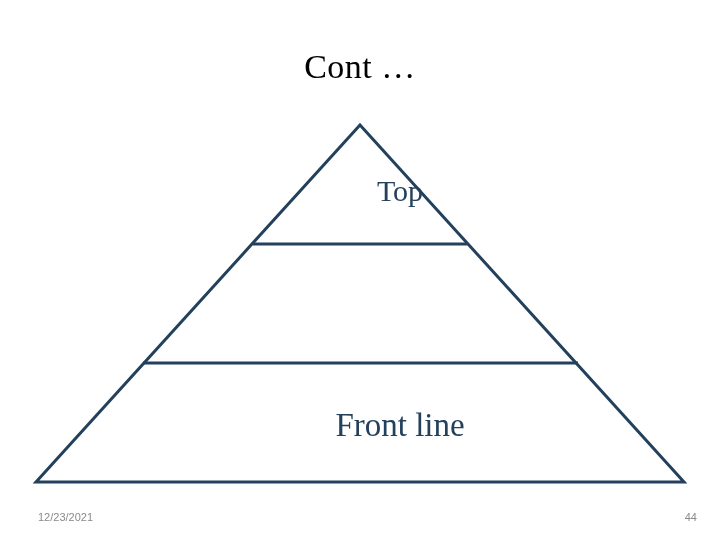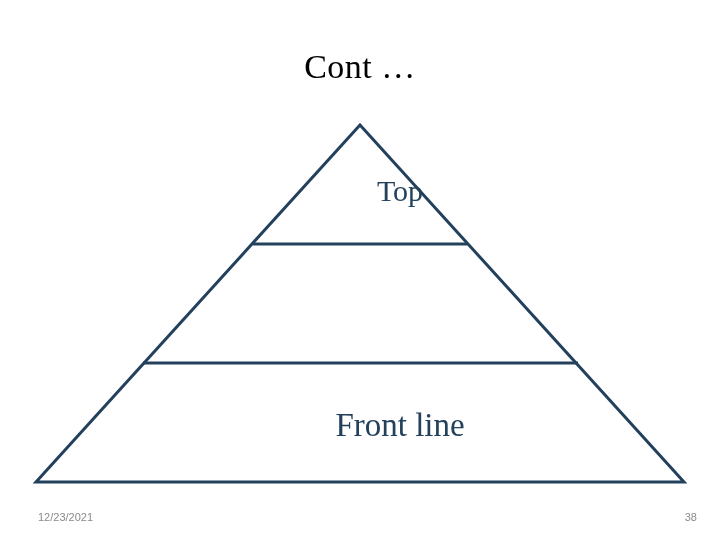--- a/index.html
+++ b/index.html
@@ -121,15 +121,15 @@
     </svg>
 
     <div class="tier-label" id="tier-label-top">Top</div>
 
 
     <div class="tier-label" id="tier-label-front">Front line</div>
   </div>
 
   <div id="footer-date">12/23/2021</div>
 
-  <div id="footer-page-number">38</div>
+  <div id="footer-page-number">44</div>
 
 </div>
 
 </body></html>

